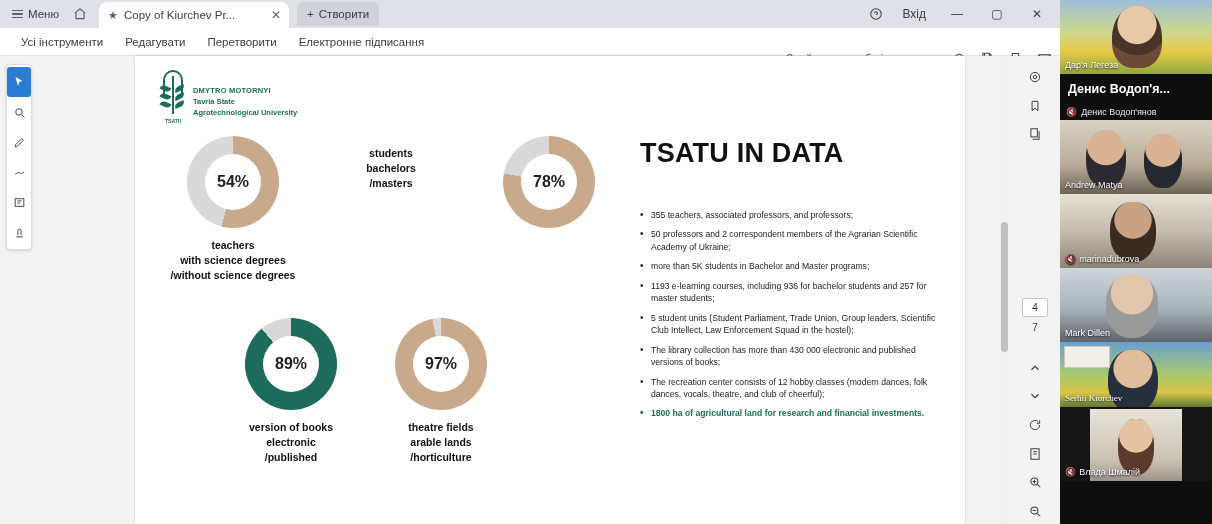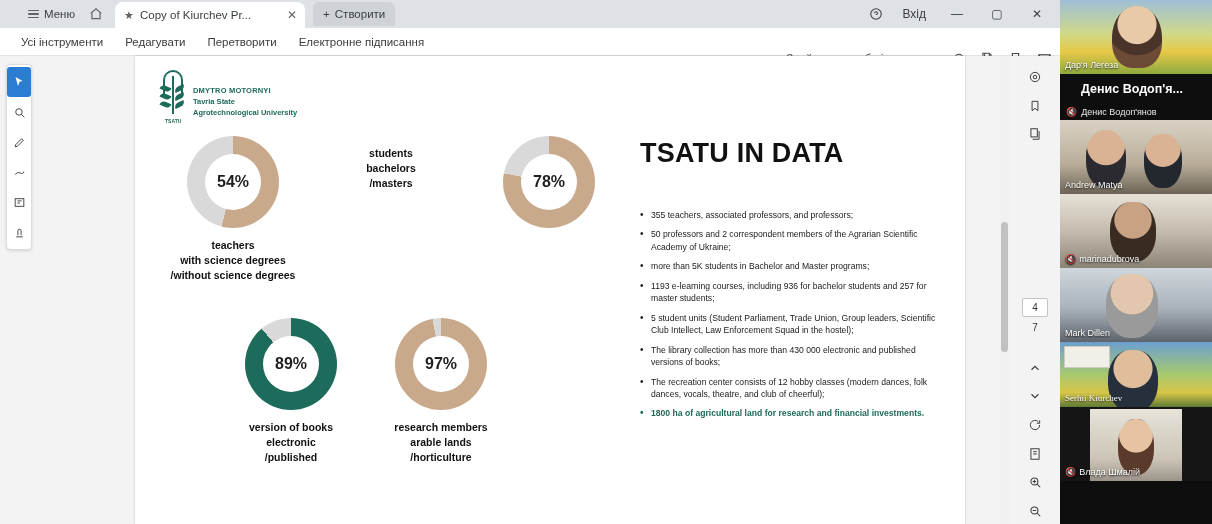--- a/index.html
+++ b/index.html
@@ -10,21 +10,21 @@
     background: #ffffff;
   }
   .app { position: relative; width: 1212px; height: 524px; display: flex; }
 
   
   .browser { width: 1060px; height: 524px; position: relative; background: #fff; }
 
   
   .tabstrip {
     height: 28px; background: #dee1e6;
-    display: flex; align-items: flex-end; padding-left: 20px;
+    display: flex; align-items: flex-end; padding-left: 4px;
     position: relative;
   }
   .menu-btn {
     display: flex; align-items: center; gap: 5px;
     height: 22px; margin-bottom: 3px; padding: 0 8px;
     font-size: 11.5px; color: #3c4043; border-radius: 4px;
   }
   .menu-glyph { display: inline-block; width: 11px; }
   .menu-glyph div { height: 1.5px; background: #5f6368; margin: 2px 0; border-radius: 1px; }
   .home-btn {
@@ -172,21 +172,21 @@
   
   .vc { width: 152px; height: 524px; background: #0e0e0e; position: relative; overflow: hidden; }
   .tile { position: relative; width: 152px; overflow: hidden; }
   .tile .name {
     position: absolute; left: 5px; bottom: 4px;
     font-size: 9px; color: #fff; text-shadow: 0 1px 2px rgba(0,0,0,.9);
     display: flex; align-items: center; gap: 3px; white-space: nowrap;
   }
   .mic-off { color: #ff5c5c; font-size: 9px; }
   .vc-header {
-    height: 30px; display: flex; align-items: center; padding: 0 21px;
+    height: 30px; display: flex; align-items: center; padding: 0 8px;
     color: #fff; font-size: 12.5px; font-weight: bold; background: #0e0e0e;
     white-space: nowrap; overflow: hidden;
   }
   .vc-subname {
     height: 16px; display: flex; align-items: center; gap: 4px; padding: 0 6px;
     color: #e8e8e8; font-size: 9px; background: #0e0e0e;
   }
 </style>
 </head>
 <body>
@@ -367,21 +367,21 @@
                     <div>version of books</div>
                     <div>electronic</div>
                     <div>/published</div>
                   </div>
               </div>
               <div class="donut-item">
                 <div class="donut" id="d4" style="background: conic-gradient(rgb(201, 169, 140) 0deg, rgb(201, 169, 140) 349.2deg, rgb(217, 217, 217) 349.2deg, rgb(217, 217, 217) 360deg);">
                     <span>97%</span>
                   </div>
                 <div class="donut-cap" id="c4">
-                    <div>research members</div>
+                    <div>theatre fields</div>
                     <div>arable lands</div>
                     <div>/horticulture</div>
                   </div>
               </div>
             </div>
           </div>
 
           <div class="right-col">
             <div class="slide-title">TSATU IN DATA</div>
             <ul class="facts" id="facts-list">

